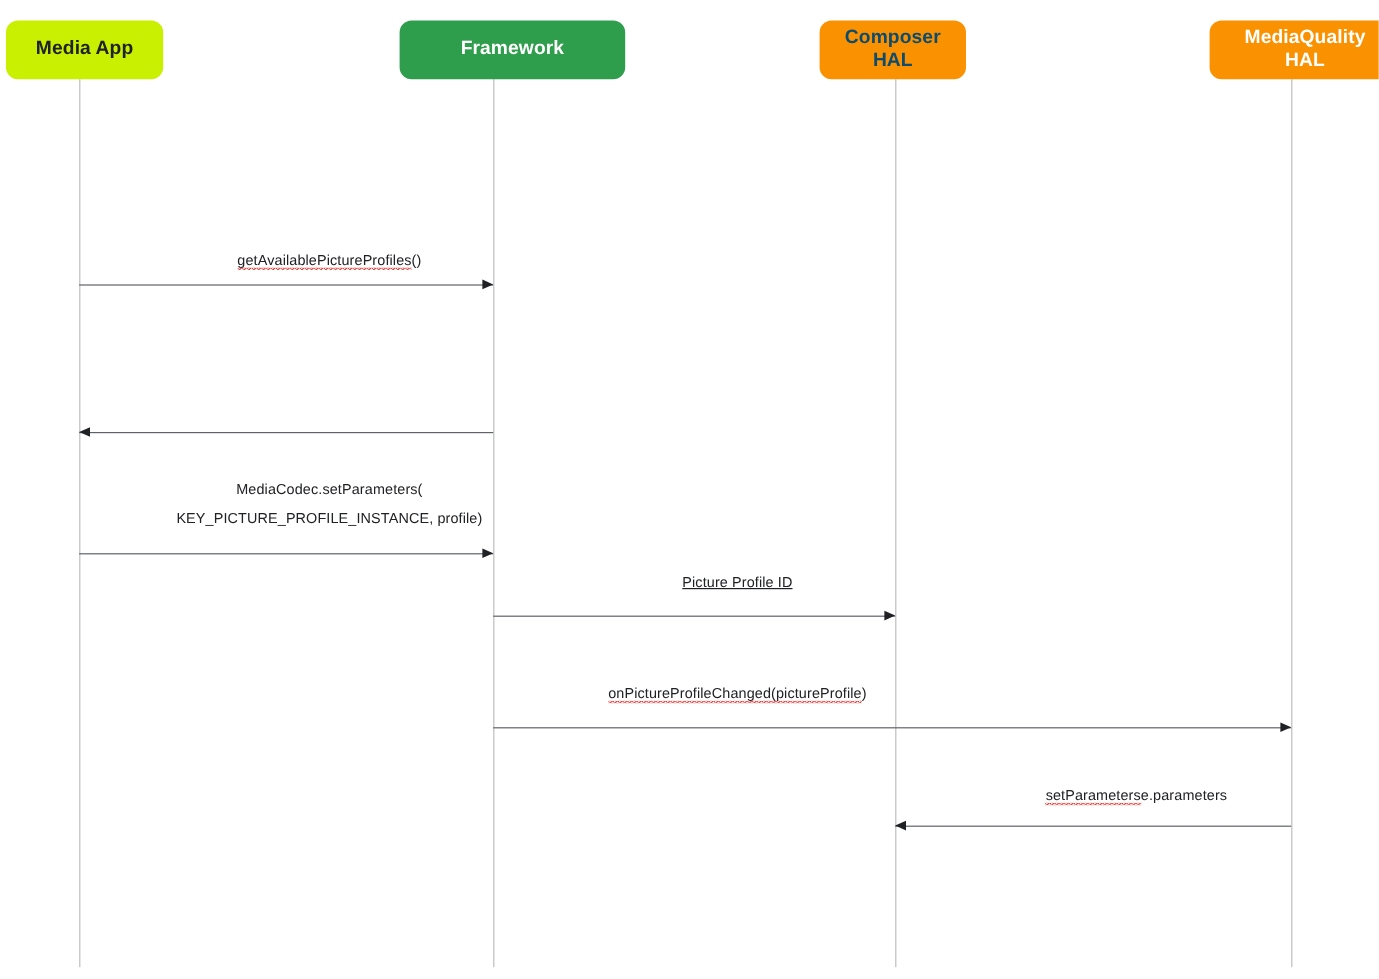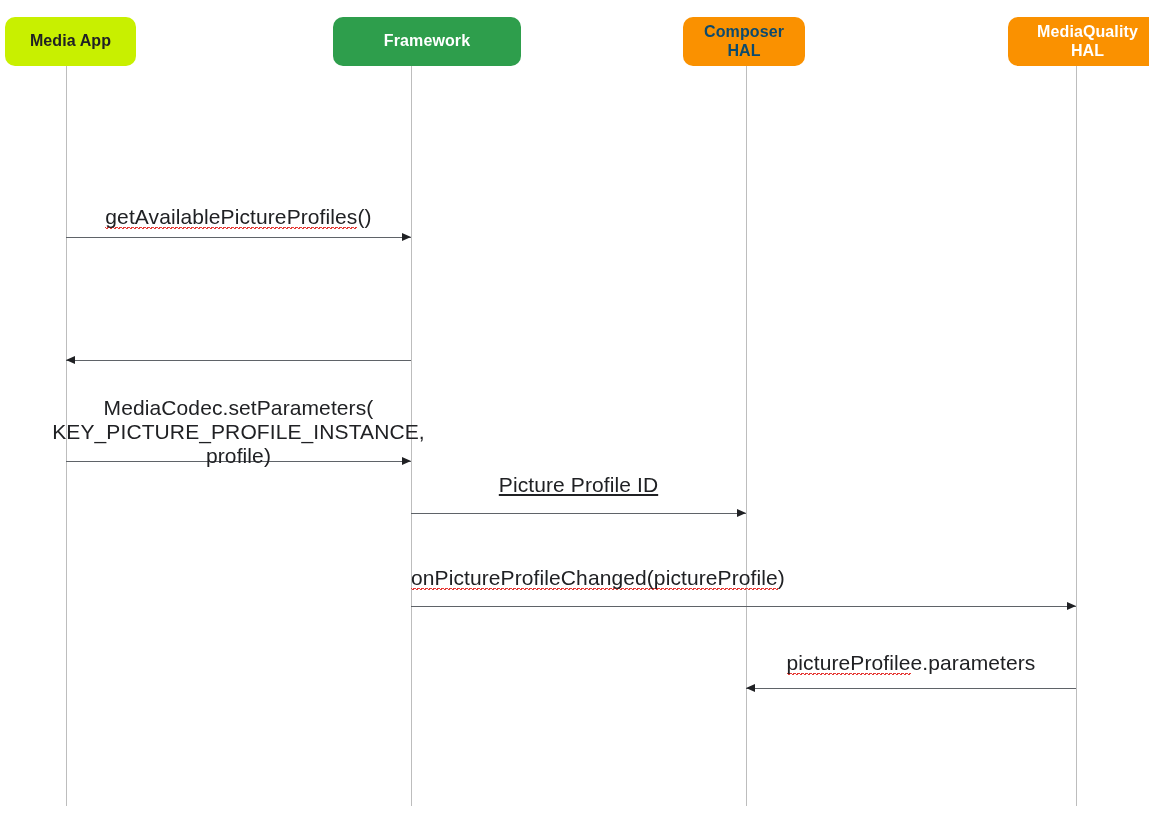--- a/index.html
+++ b/index.html
@@ -58,26 +58,27 @@
   }
   .arrow-head.right {
     border-left: 9px solid #202124;
   }
   .arrow-head.left {
     border-right: 9px solid #202124;
   }
 
   .msg-label {
     position: absolute;
-    font-size: 21px;
+    font-size: 12px;
     line-height: 24px;
     color: #202124;
     text-align: center;
     white-space: pre-line;
     letter-spacing: 0.1px;
+    padding-left: 36px;
   }
   .msg-label .squiggle {
     background-image:
       repeating-linear-gradient(
         135deg,
         #e53935 0px, #e53935 1px,
         rgba(0,0,0,0) 1px, rgba(0,0,0,0) 2px
       );
     background-repeat: repeat-x;
     background-size: 4px 2px;
@@ -109,14 +110,14 @@
     <div class="msg-label" style="left: 51px; top: 396px; width: 375px;">MediaCodec.setParameters(
 KEY_PICTURE_PROFILE_INSTANCE, profile)</div>
     <div class="msg-line" style="left: 411px; top: 513px; width: 335px;"></div>
     <div class="arrow-head right" style="top: 509px; left: 737px;"></div>
     <div class="msg-label" style="left: 411px; top: 473px; width: 335px; text-decoration: underline;">Picture Profile ID</div>
     <div class="msg-line" style="left: 411px; top: 606px; width: 665px;"></div>
     <div class="arrow-head right" style="top: 602px; left: 1067px;"></div>
     <div class="msg-label" style="left: 411px; top: 566px; width: 335px;"><span class="squiggle">onPictureProfileChanged(pictureProfile</span>)</div>
     <div class="msg-line" style="left: 746px; top: 688px; width: 330px;"></div>
     <div class="arrow-head left" style="top: 684px; left: 746px;"></div>
-    <div class="msg-label" style="left: 746px; top: 651px; width: 330px;"><span class="squiggle">pictureProfile</span>e.parameters</div>
+    <div class="msg-label" style="left: 746px; top: 651px; width: 330px;"><span class="squiggle">setParameters</span>e.parameters</div>
   </div>
 
 </body></html>

